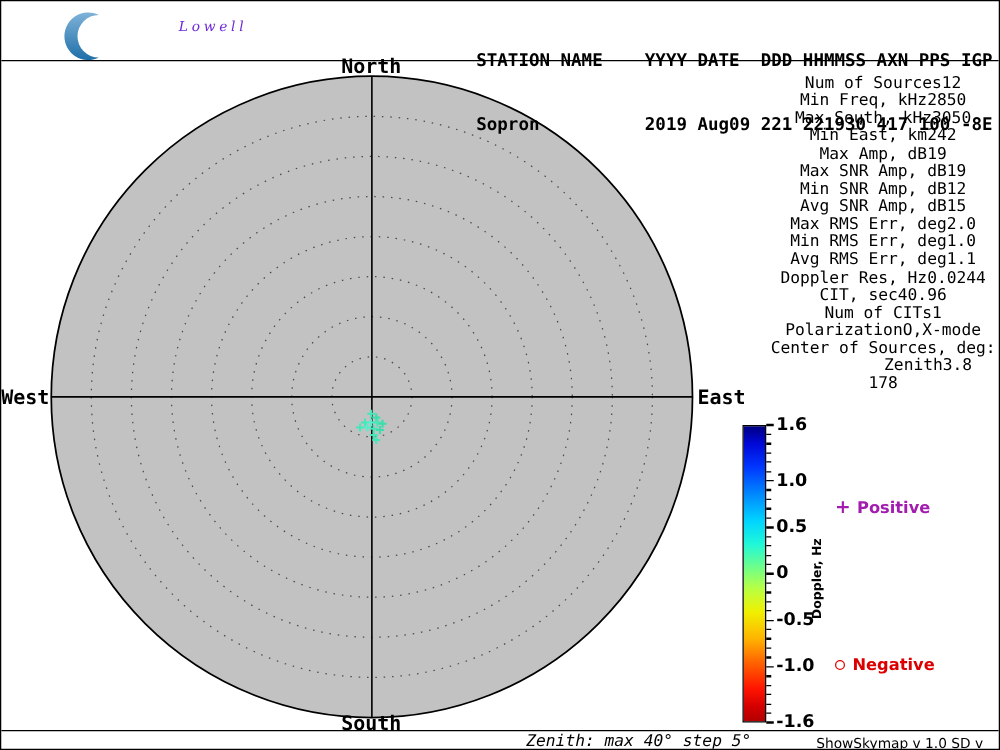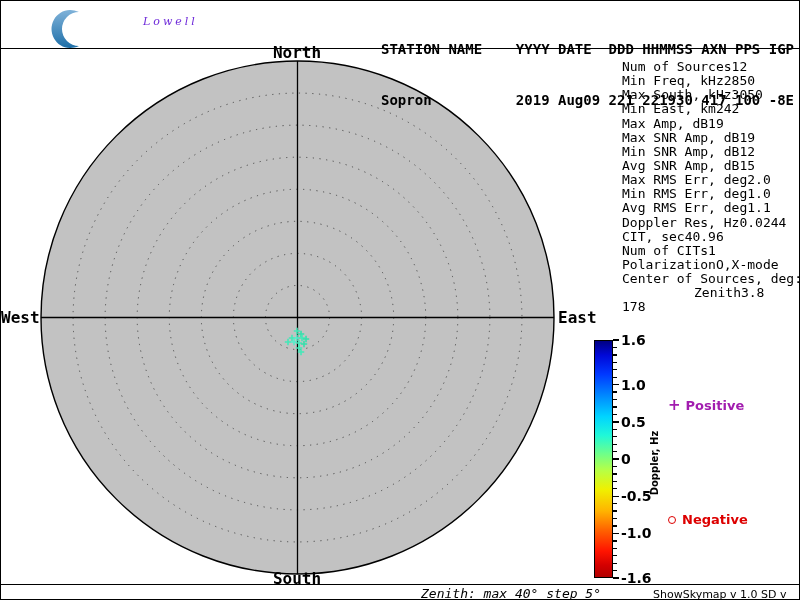--- a/index.html
+++ b/index.html
@@ -16,42 +16,42 @@
   #logo .bot{position:absolute;left:26px;top:25px;font-family:"DejaVu Serif","Liberation Serif",serif;
        font-weight:bold;font-size:16px;letter-spacing:4.5px;color:#93295c;}
   
   .compass{position:absolute;font-weight:bold;font-size:16px;}
   #north{left:296px;top:42px;transform:translateX(-50%);}
   #south{left:296px;top:568px;transform:translateX(-50%);}
   #west{left:0;width:37px;text-align:right;top:307px;}
   #east{left:557px;top:307px;}
   
   #stats{position:absolute;left:593px;top:59px;width:197px;font-size:13px;}
-  #stats .row{display:flex;justify-content:flex-start;height:14.15px;line-height:14.15px;white-space:pre;margin-left:28px;}
+  #stats .row{display:flex;justify-content:center;height:14.15px;line-height:14.15px;white-space:pre;margin-left:28px;}
   #stats .row .lbl.indent{padding-left:72px;}
   #stats .azi-arrow{font-size:9px;display:inline-block;margin-left:7px;vertical-align:1px;}
   
   #cbar-wrap{position:absolute;left:593px;top:339px;width:90px;height:238px;}
   #cbar{position:absolute;left:0;top:0;width:19px;height:238px;box-sizing:border-box;border:1px solid #000;
         background:linear-gradient(to bottom,
           #000082 0%, #0008d8 6%, #0038ff 14%, #0090ff 24%, #00d4ff 32%,
           #20f8d8 40%, #70ff88 48%, #b8ff44 55%, #f0f000 63%, #ffb400 72%,
           #ff6400 80%, #ff1400 89%, #d40000 95%, #b20000 100%);}
   .tick{position:absolute;background:#000;height:1.3px;}
   .tick.major{left:19px;width:6px;}
   .tick.minor{left:19px;width:4px;}
   .tick-label{position:absolute;left:27px;transform:translateY(-52%);
         font-family:"DejaVu Sans","Liberation Sans",sans-serif;font-weight:bold;font-size:14px;white-space:nowrap;}
   #cbar-title{position:absolute;left:653px;top:462px;transform:translate(-50%,-50%) rotate(-90deg);
         font-family:"DejaVu Sans","Liberation Sans",sans-serif;font-weight:bold;font-size:10px;white-space:nowrap;}
   
   .legend{position:absolute;font-family:"DejaVu Sans","Liberation Sans",sans-serif;
         font-weight:bold;font-size:13px;white-space:nowrap;}
   #legend-pos{left:667px;top:395px;}
-  #legend-neg{left:667px;top:511px;}
+  #legend-neg{left:667px;top:524px;}
   #legend-pos .plus{font-size:15px;margin-right:5px;}
   #legend-neg .ring{display:inline-block;width:6px;height:6px;border:1.6px solid currentColor;
         border-radius:50%;margin-right:6px;}
   
   .foot{position:absolute;font-size:13px;}
   #foot-left{left:8px;top:584px;font-size:14px;font-style:italic;}
   #foot-center{left:420px;top:585px;font-style:italic;}
   #foot-right{left:652px;top:587px;font-family:"DejaVu Sans","Liberation Sans",sans-serif;font-size:11px;}
   svg{display:block;}
 </style>

